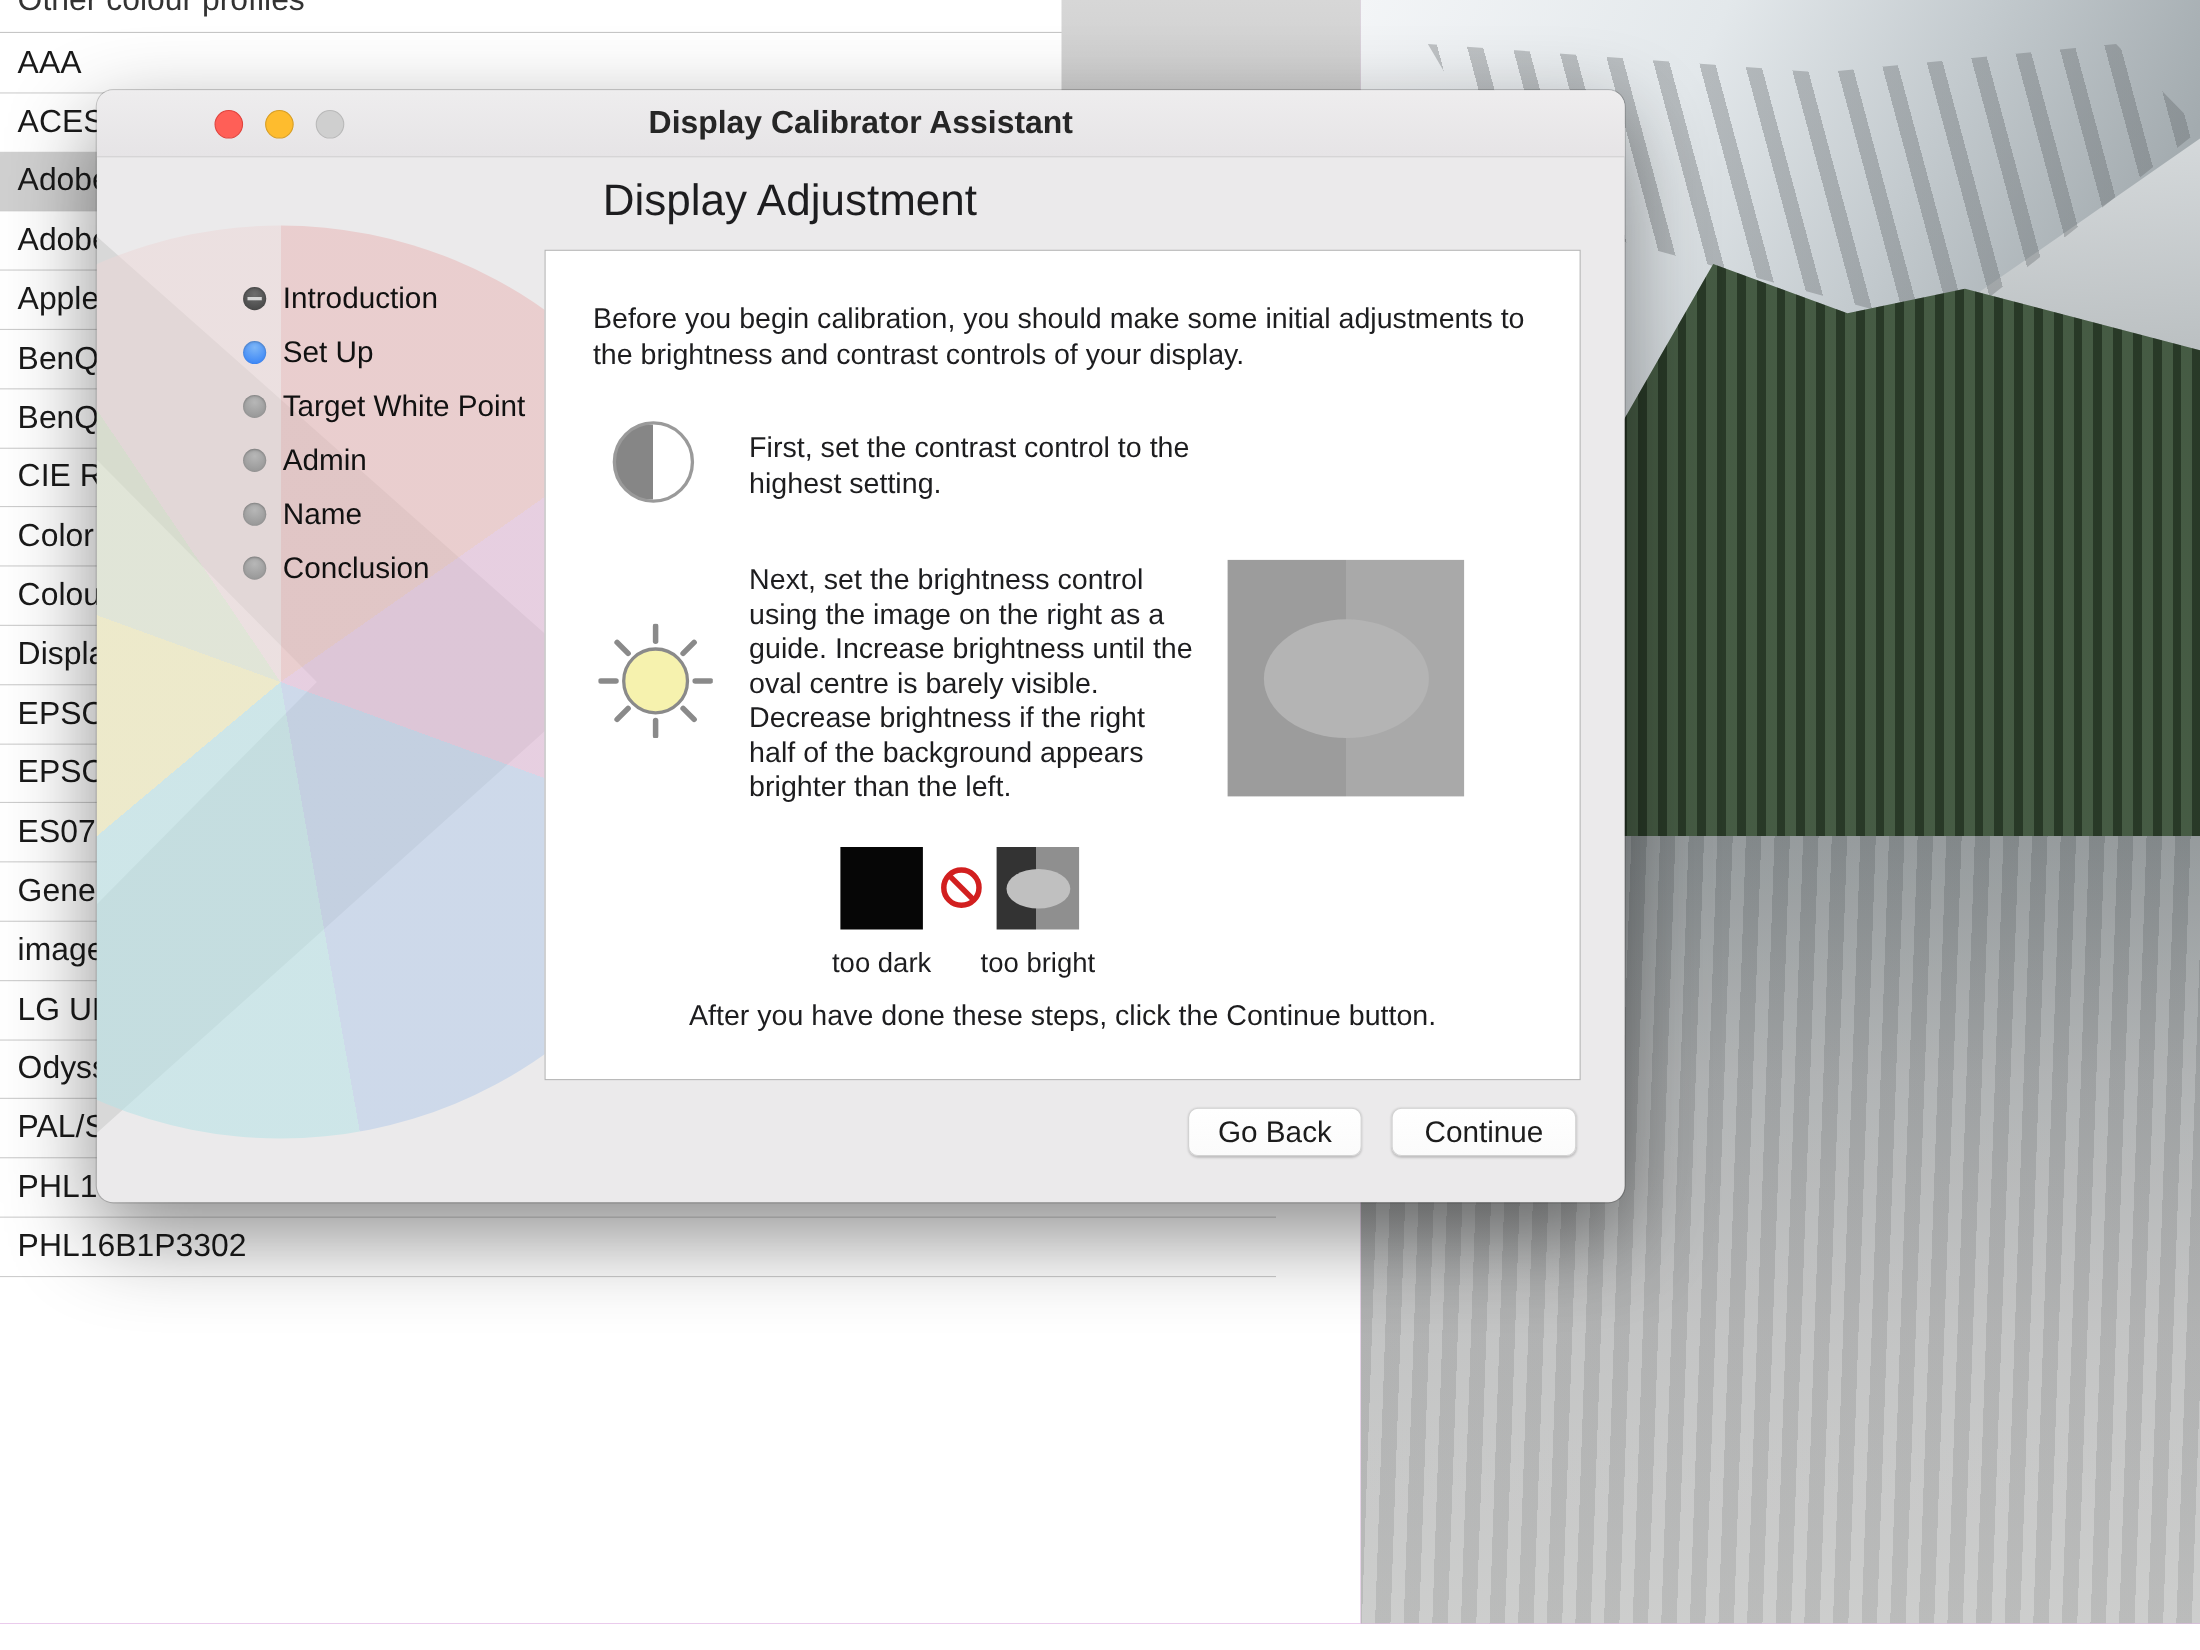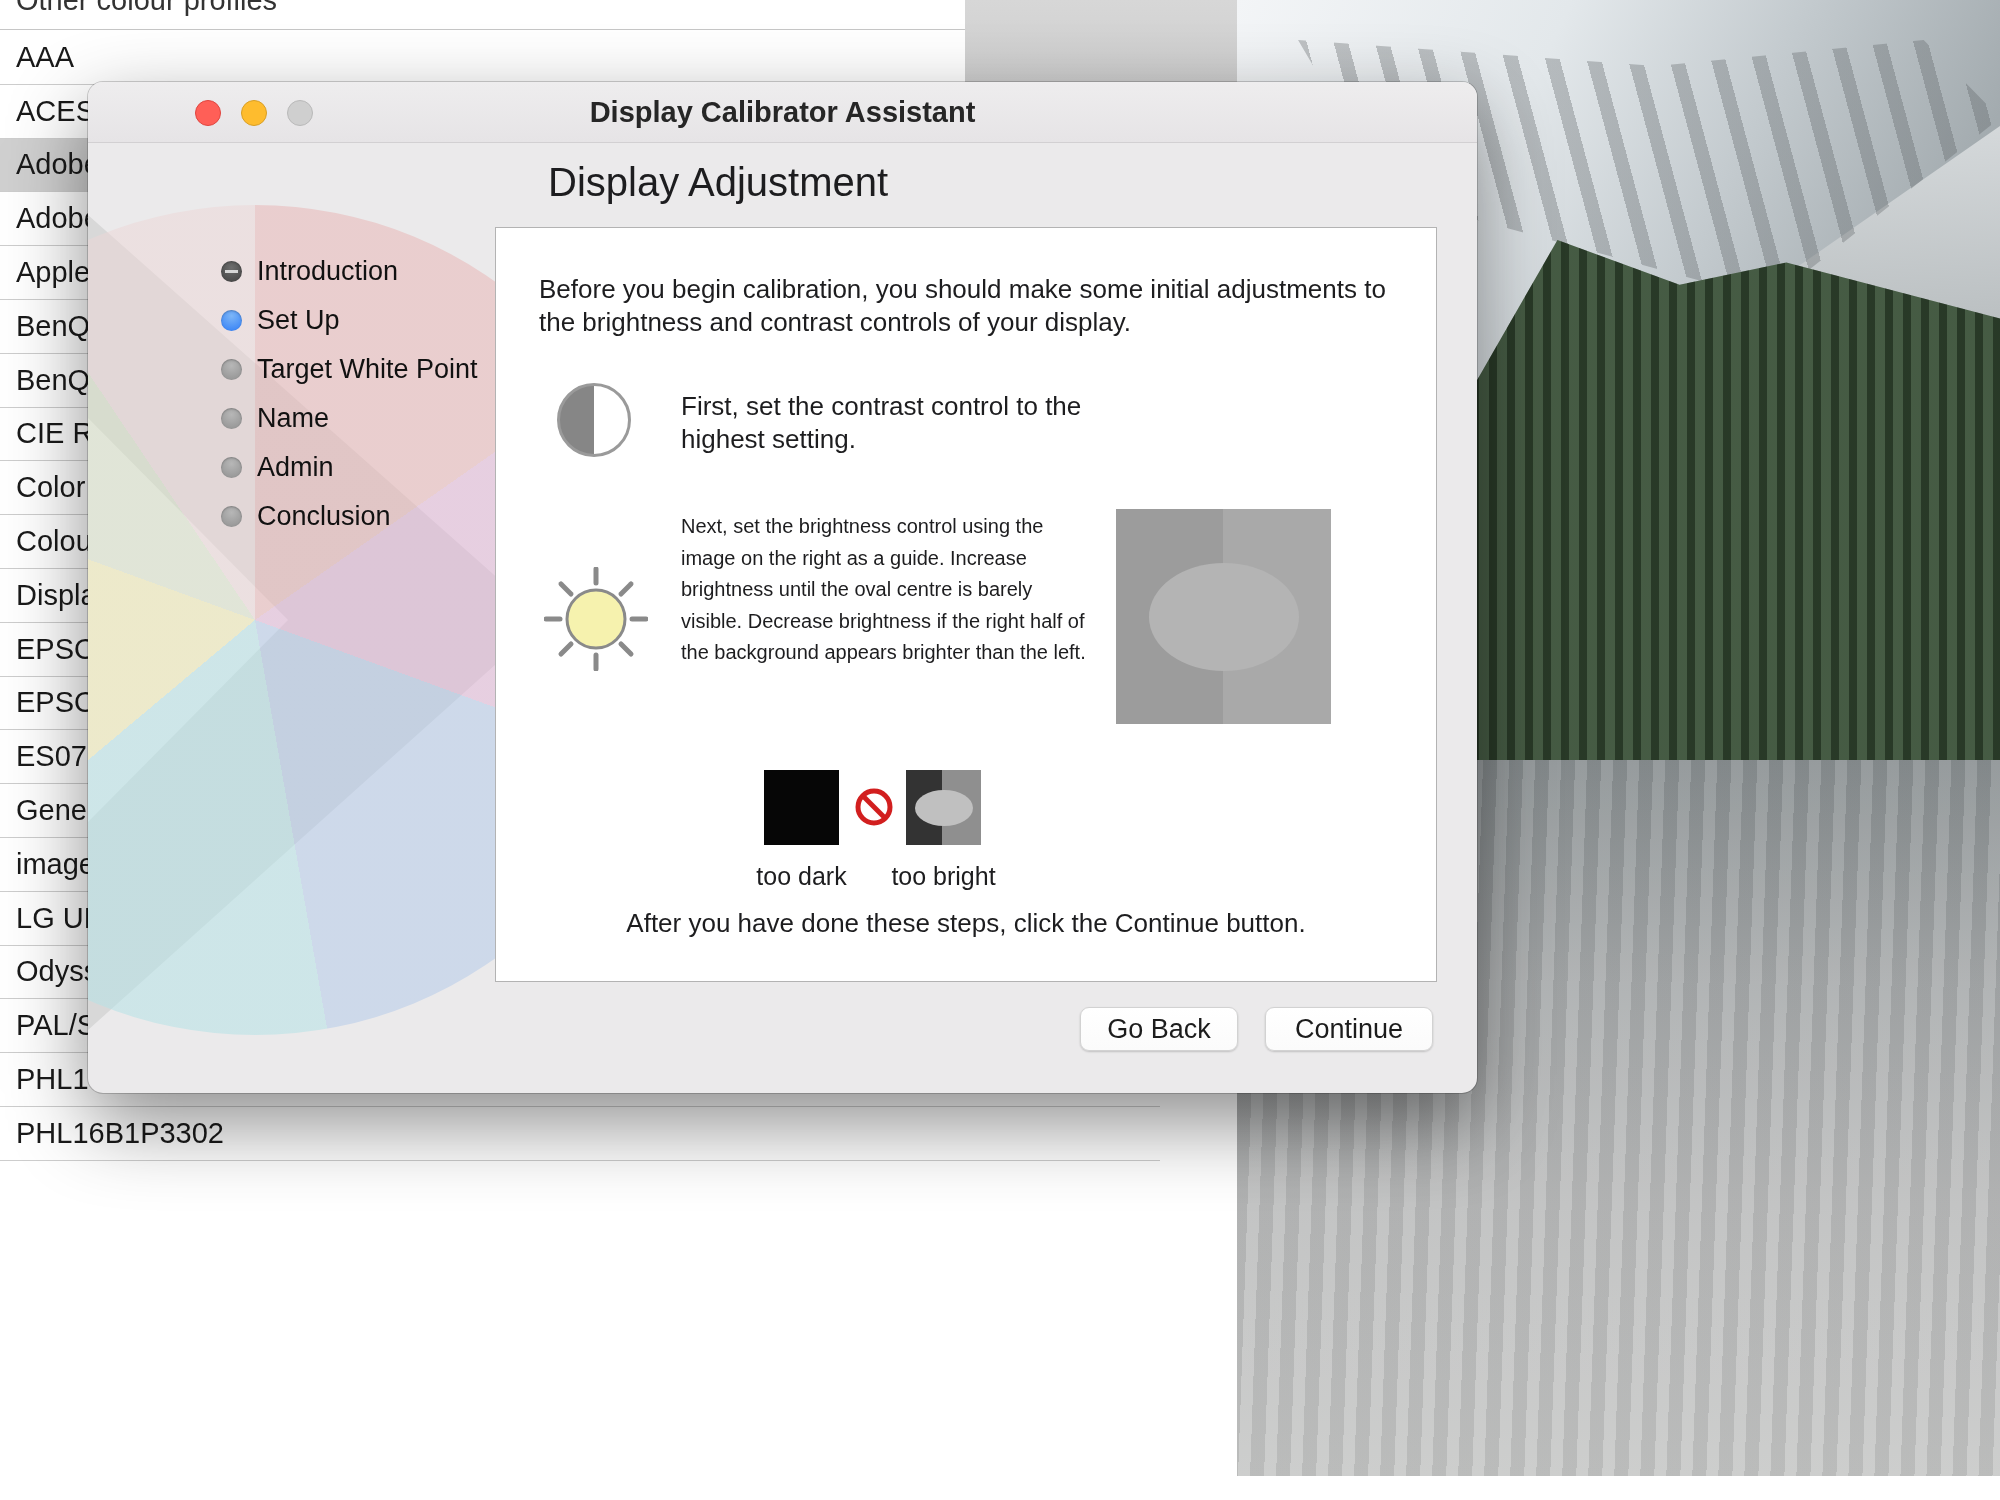--- a/index.html
+++ b/index.html
@@ -79,21 +79,21 @@
   .panel{position:absolute;left:407px;top:145px;width:942px;height:755px;background:#ffffff;
     border:1.5px solid #b3b3b3;z-index:2;}
   .panel p{margin:0;color:#1d1d1f;}
   .intro{position:absolute;left:43px;top:45px;width:860px;font-size:26px;line-height:33px;}
 
   .contrast-icon{position:absolute;left:61px;top:155px;width:74px;height:74px;border-radius:50%;
     background:linear-gradient(90deg,#868686 0 50%,#ffffff 50% 100%);border:3px solid #9a9a9a;}
   .contrast-text{position:absolute;left:185px;top:162px;width:410px;font-size:26px;line-height:33px;}
 
   .sun-icon{position:absolute;left:48px;top:339px;width:104px;height:104px;}
-  .brightness-text{position:absolute;left:185px;top:283px;width:405px;font-size:20px;line-height:31.5px;}
+  .brightness-text{position:absolute;left:185px;top:283px;width:405px;font-size:26px;line-height:31.5px;}
   .test-image{position:absolute;left:620px;top:281px;width:215px;height:215px;
     background:linear-gradient(90deg,#9c9c9c 0 50%,#a9a9a9 50% 100%);}
   .test-image .oval{position:absolute;left:50%;top:50%;width:150px;height:108px;margin:-54px 0 0 -75px;
     border-radius:50%;background:#b4b4b4;}
 
   .examples{position:absolute;left:0;top:542px;width:100%;height:150px;}
   .swatch-dark{position:absolute;left:268px;top:0;width:75px;height:75px;background:#060606;}
   .ban-icon{position:absolute;left:358px;top:17px;width:40px;height:40px;}
   .swatch-bright{position:absolute;left:410px;top:0;width:75px;height:75px;
     background:linear-gradient(90deg,#333333 0 48%,#8f8f8f 48% 100%);}
@@ -219,25 +219,25 @@
         <li class="step current">
           <span class="bullet"></span>
           <span class="slabel">Set Up</span>
         </li>
         <li class="step upcoming">
           <span class="bullet"></span>
           <span class="slabel">Target White Point</span>
         </li>
         <li class="step upcoming">
           <span class="bullet"></span>
+          <span class="slabel">Admin</span>
+        </li>
+        <li class="step upcoming">
+          <span class="bullet"></span>
           <span class="slabel">Name</span>
-        </li>
-        <li class="step upcoming">
-          <span class="bullet"></span>
-          <span class="slabel">Admin</span>
         </li>
         <li class="step upcoming">
           <span class="bullet"></span>
           <span class="slabel">Conclusion</span>
         </li>
       </ul>
 
     <div class="panel">
       <p class="intro">Before you begin calibration, you should make some initial adjustments to the brightness and contrast controls of your display.</p>
 

